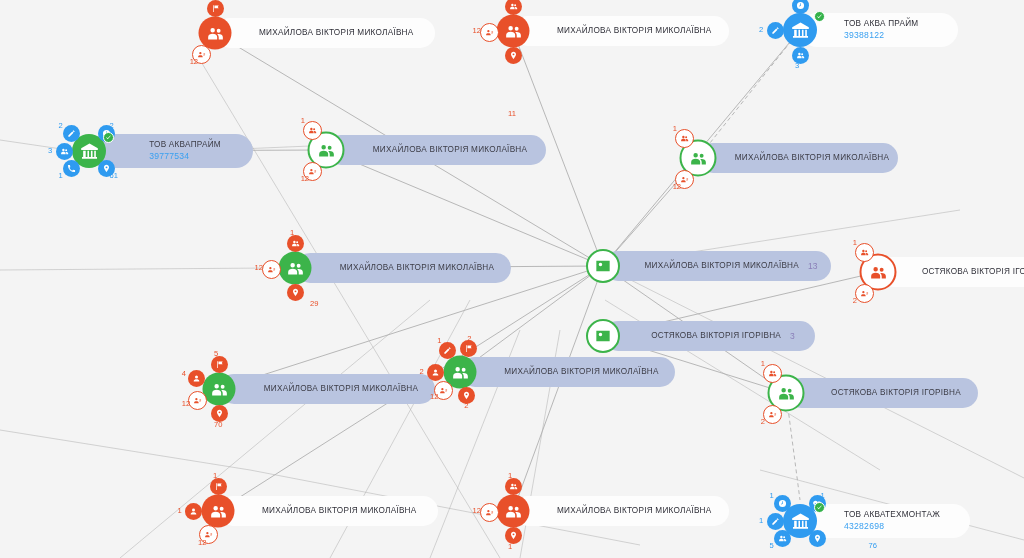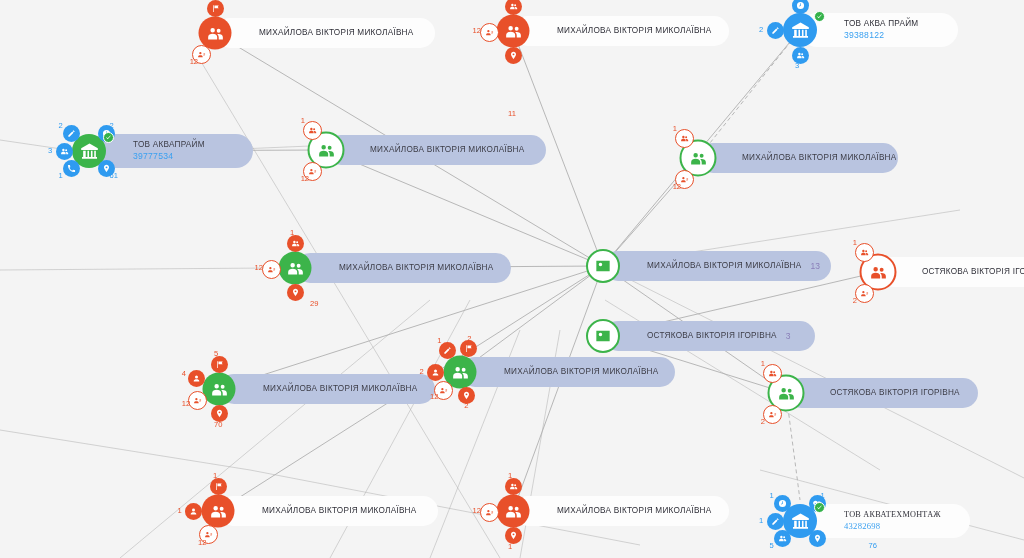--- a/index.html
+++ b/index.html
@@ -4,21 +4,21 @@
 <style>
   html,body{margin:0;padding:0;background:#f4f4f4;}
   body{width:1024px;height:558px;overflow:hidden;font-family:"Liberation Sans","DejaVu Sans",sans-serif;}
   #graph{position:relative;width:1024px;height:558px;background:#f4f4f4;}
   #edges{position:absolute;left:0;top:0;width:1024px;height:558px;}
 
   .node{position:absolute;transform:translate(-50%,-50%);}
   .pill{position:absolute;left:0;top:50%;transform:translateY(-50%);
         height:30px;border-radius:15px;display:flex;align-items:center;
         padding-left:44px;padding-right:16px;white-space:nowrap;}
-  .pill.blueish{background:#b9c4e0;}
+  .pill.blueish{background:#b9c4e0;justify-content:center;}
   .pill.white{background:#fdfdfd;}
   .pill-col{display:flex;flex-direction:column;justify-content:center;line-height:1.05;}
   .pill .nm{font-size:8.2px;color:#3c3c46;letter-spacing:.25px;}
   .pill .nm.dark{color:#2f2f38;}
   .pill .sub{font-size:8.6px;color:#3aa0f0;letter-spacing:.25px;margin-top:2px;}
   .pill .cnt{font-size:8.5px;color:#8a7fb8;margin-left:9px;}
   .pill.tall{height:34px;border-radius:17px;}
 
   .core{position:absolute;left:0;top:50%;transform:translate(-50%,-50%);
         border-radius:50%;display:flex;align-items:center;justify-content:center;z-index:4;}
@@ -147,21 +147,21 @@
         </div>
         <span class="bnum blue" style="left: -41px; top: calc(50% - 5px);">2</span>
         <div class="badge" style="width: 17px; height: 17px; left: -8.5px; top: calc(50% + 16.5px); background: rgb(47, 155, 240);">
           <svg width="9" height="9" viewBox="0 0 24 24">
             <path fill="#fff" d="M9 11a3.2 3.2 0 100-6.4A3.2 3.2 0 009 11zm7.4.2a2.6 2.6 0 100-5.2 2.6 2.6 0 000 5.2zM9 12.8c-2.9 0-6 1.4-6 3.9V19h12v-2.3c0-2.5-3.1-3.9-6-3.9zm7.4.4c-.5 0-1 .05-1.5.15 1 .85 1.6 1.95 1.6 3.35V19h5.3v-2.2c0-2.1-2.4-3.6-5.4-3.6z"></path>
           </svg>
         </div>
         <span class="bnum blue" style="left: -5px; top: calc(50% + 31px);">3</span>
       </div>
       <div class="node" style="left: 800px; top: 521px;">
-        <div class="pill white tall" style="width: 110px; font-family: Liberation Serif, serif;">
+        <div class="pill white tall" style="width: 110px;">
           <div class="pill-col">
             <span class="nm dark">ТОВ АКВАТЕХМОНТАЖ</span>
             <span class="sub">43282698</span>
           </div>
         </div>
         <div class="core" style="width: 34px; height: 34px; background: rgb(47, 155, 240); border: none;">
           <svg width="19" height="19" viewBox="0 0 24 24">
             <path fill="#fff" d="M12 2 1.5 8v2h21V8L12 2zM4 11v8H2.5v2h19v-2H20v-8h-2v8h-2.2v-8h-2v8h-2.4v-8h-2v8H7.2v-8H4z"></path>
           </svg>
         </div>

